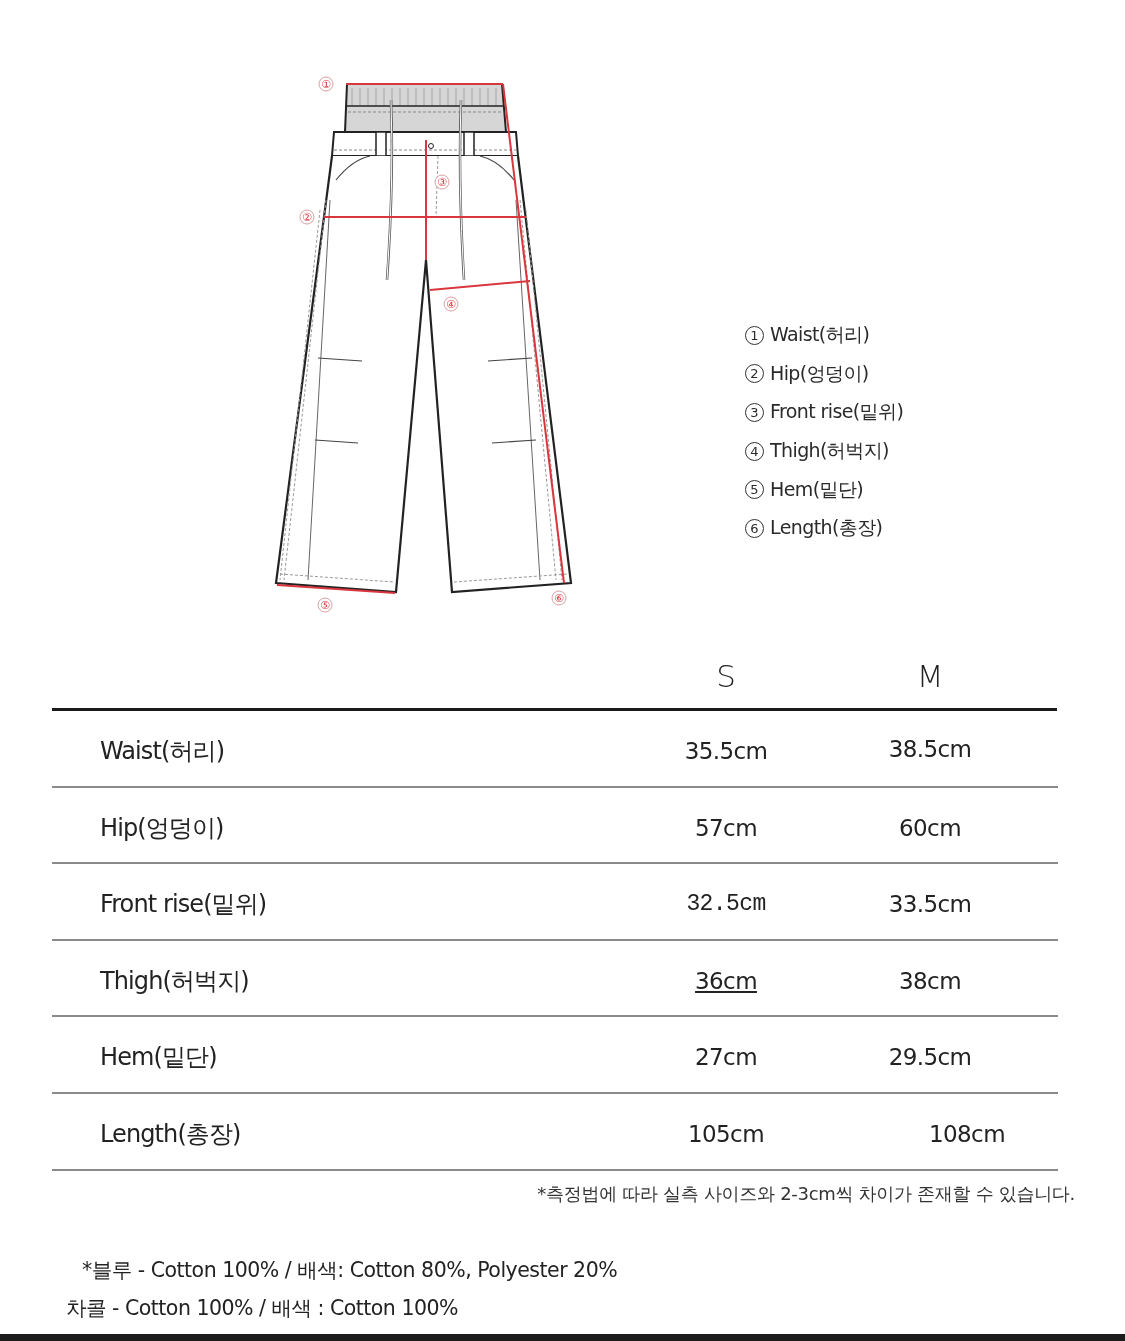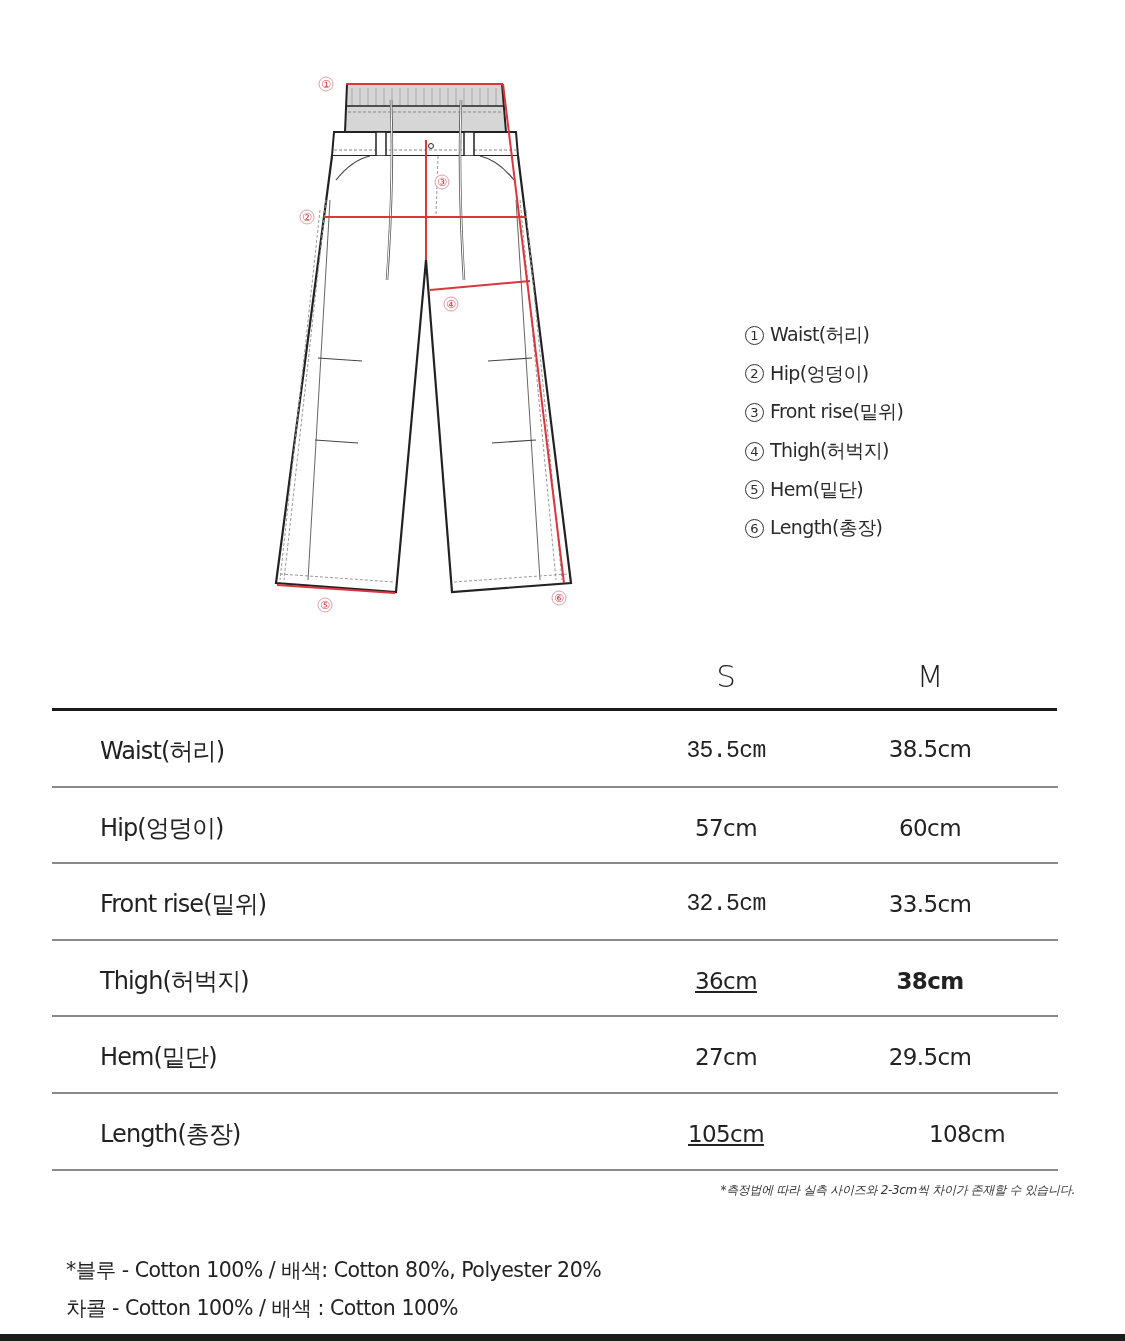--- a/index.html
+++ b/index.html
@@ -13,21 +13,21 @@
                 border-radius: 50%; align-items: center; justify-content: center;
                 font-size: 13px; margin-right: 6px; box-sizing: border-box; letter-spacing: 0; }
   .size-header { position: absolute; top: 658px; font-size: 31px; color: #222;
                  transform: translateX(-50%); font-weight: 300; }
   .rule-thick { position: absolute; left: 52px; width: 1005px; top: 708px; height: 3px; background: #1a1a1a; }
   .row { position: absolute; left: 52px; width: 1006px; height: 76.6px; }
   .row .sep { position: absolute; left: 0; right: 0; bottom: 0; height: 2px; background: #8a8a8a; }
   .row .label { position: absolute; left: 48px; top: 24px; font-size: 24px; letter-spacing: -0.9px; color: #222; }
   .row .val { position: absolute; top: 27px; font-size: 23px; letter-spacing: -0.6px;
               transform: translateX(-50%); color: #222; }
-  .note { position: absolute; right: 50px; top: 1182px; font-size: 12px; color: #333; letter-spacing: -0.3px; font-style: italic; }
+  .note { position: absolute; right: 50px; top: 1182px; font-size: 18px; color: #333; letter-spacing: -0.3px; }
   .fabric { position: absolute; left: 66px; font-size: 20.5px; color: #222; letter-spacing: -0.5px; }
   .bottom-bar { position: absolute; left: 0; top: 1334px; width: 1125px; height: 7px; background: #1c1c1c; }
 </style>
 </head>
 <body>
 
 <div class="diagram">
   <svg width="340" height="570" viewBox="0 0 340 570" xmlns="http://www.w3.org/2000/svg">
 
     <path d="M87 24 L242 24 L246 72 L85 72 Z" fill="#d6d6d6" stroke="#222" stroke-width="2"></path>
@@ -140,53 +140,53 @@
     <span>Length(총장)</span>
   </div>
 </div>
 
 <div class="size-header" style="left:726px;">S</div>
 <div class="size-header" style="left:930px;">M</div>
 <div class="rule-thick"></div>
 
 <div class="row" style="top:711px;">
   <span class="label">Waist(허리)</span>
-  <span class="val" style="left:674px;font-family:Liberation Mono, monospace;">35.5cm</span>
+  <span class="val" style="left:674px;">35.5cm</span>
   <span class="val" style="left:878px; top:25px;">38.5cm</span>
   <div class="sep"></div>
 </div>
 <div class="row" style="top:787.6px;">
   <span class="label">Hip(엉덩이)</span>
   <span class="val" style="left:674px;">57cm</span>
   <span class="val" style="left:878px;text-align:right;">60cm</span>
   <div class="sep"></div>
 </div>
 <div class="row" style="top:864.2px;">
   <span class="label">Front rise(밑위)</span>
   <span class="val" style="left:674px;font-family:Liberation Mono, monospace;">32.5cm</span>
   <span class="val" style="left:878px;">33.5cm</span>
   <div class="sep"></div>
 </div>
 <div class="row" style="top:940.8px;">
   <span class="label">Thigh(허벅지)</span>
   <span class="val" style="left:674px;text-decoration:underline;">36cm</span>
-  <span class="val" style="left:878px;font-weight:bold;">38cm</span>
+  <span class="val" style="left:878px;">38cm</span>
   <div class="sep"></div>
 </div>
 <div class="row" style="top:1017.4px;">
   <span class="label">Hem(밑단)</span>
   <span class="val" style="left:674px;">27cm</span>
   <span class="val" style="left:878px;">29.5cm</span>
   <div class="sep"></div>
 </div>
 <div class="row" style="top:1094px;">
   <span class="label">Length(총장)</span>
-  <span class="val" style="left:674px;text-decoration:underline;">105cm</span>
+  <span class="val" style="left:674px;">105cm</span>
   <span class="val" style="left:878px;margin-left:37px;">108cm</span>
   <div class="sep"></div>
 </div>
 
 <div class="note">*측정법에 따라 실측 사이즈와 2-3cm씩 차이가 존재할 수 있습니다.</div>
 
-<div class="fabric" style="top:1256px;">*블루 - Cotton 100% / 배색: Cotton 80%, Polyester 20%</div>
+<div class="fabric" style="top:1256px;margin-left:16px;">*블루 - Cotton 100% / 배색: Cotton 80%, Polyester 20%</div>
 <div class="fabric" style="top:1294px;">차콜 - Cotton 100% / 배색 : Cotton 100%</div>
 
 <div class="bottom-bar"></div>
 
 </body></html>

